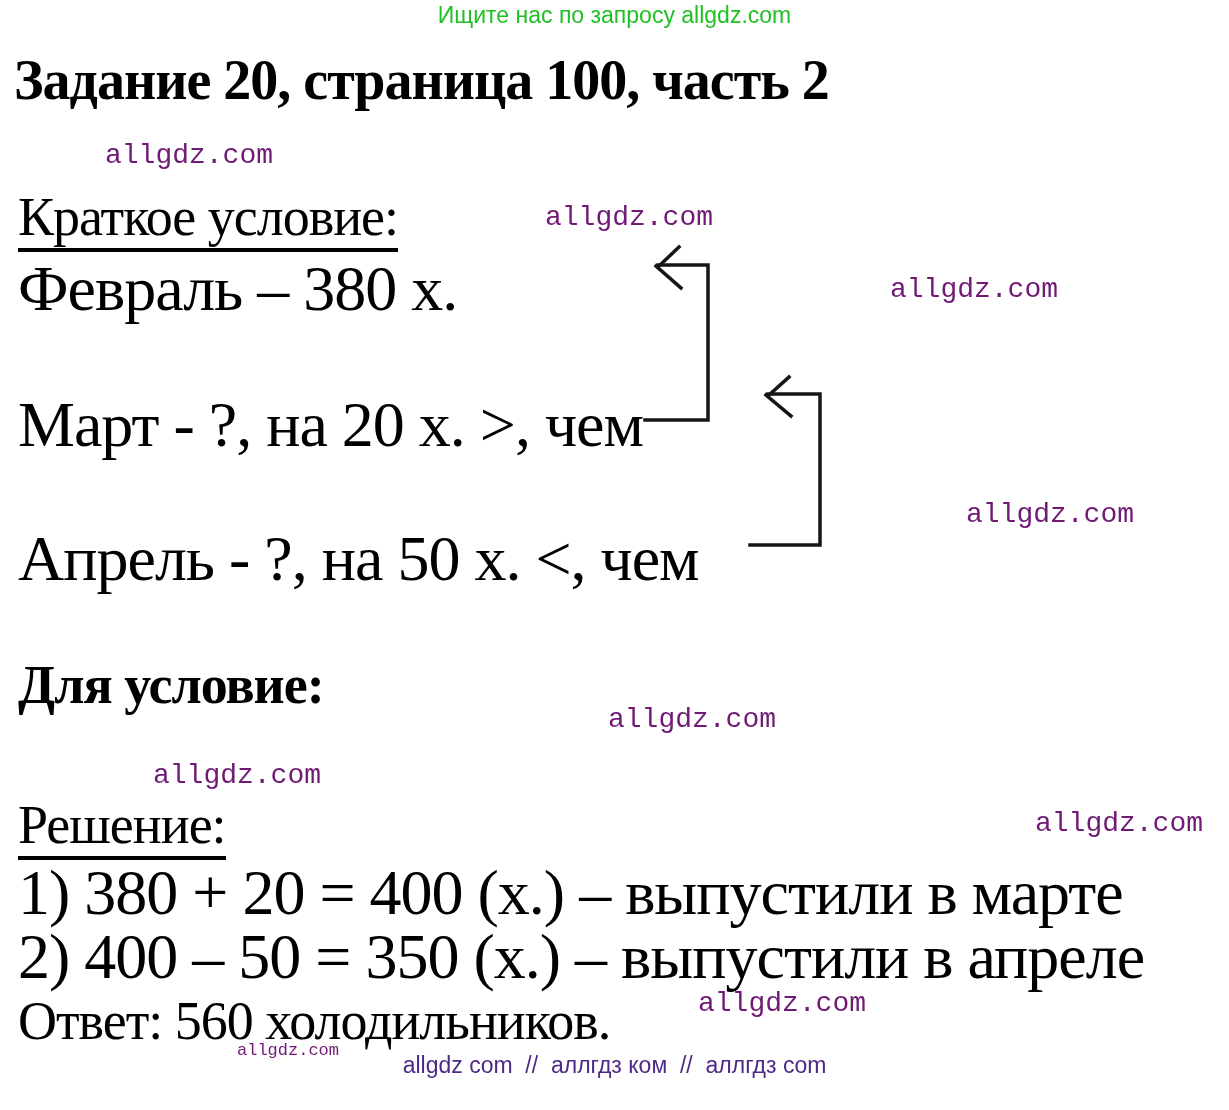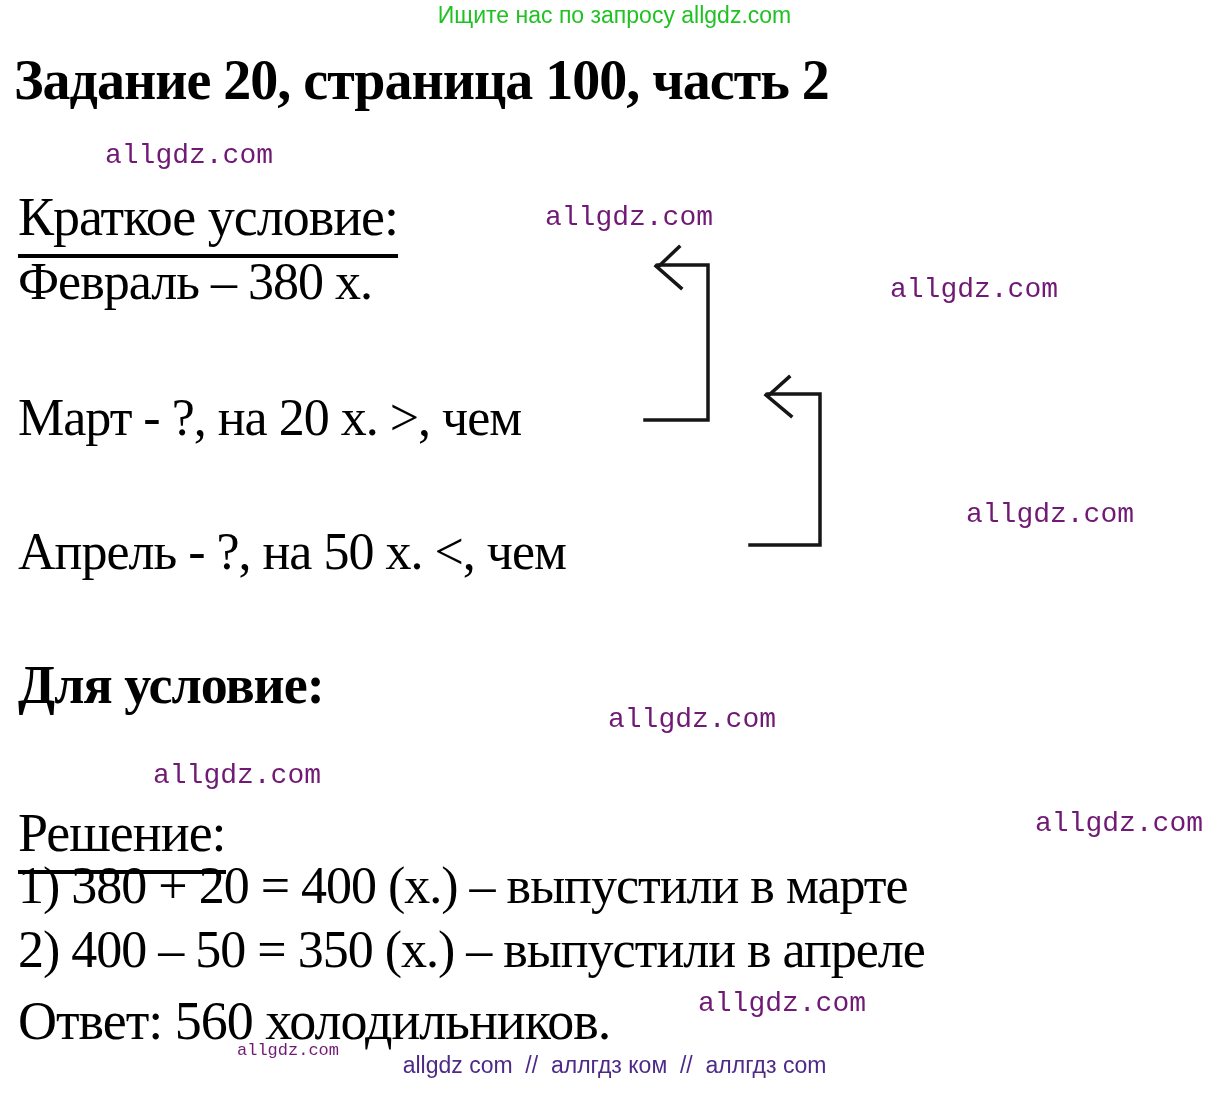--- a/index.html
+++ b/index.html
@@ -27,25 +27,25 @@
     font-weight: bold;
     letter-spacing: -1px;
   }
   .heading {
     font-size: 54px;
     letter-spacing: -1px;
   }
   .heading.underlined span {
     display: inline-block;
     border-bottom: 4px solid #000;
-    padding-bottom: 6px;
+    padding-bottom: 0;
   }
   .heading.bold { font-weight: bold; }
   .bodyline {
-    font-size: 52px;
+    font-size: 64px;
     letter-spacing: -1px;
   }
   .answerline {
     font-size: 54px;
     letter-spacing: -1px;
   }
   .wm {
     font-family: Liberation Mono, monospace;
     font-size: 28px;
     color: #701a75;
@@ -104,21 +104,21 @@
       </g>
     </g>
   </svg>
 
   <div class="abs heading bold" style="left:18px; top:654px;">Для условие:</div>
 
   <div class="abs wm" style="left:608px; top:704px;">allgdz.com</div>
 
   <div class="abs wm" style="left:153px; top:760px;">allgdz.com</div>
 
-  <div class="abs heading underlined" style="left:18px; top:794px;margin-top:8px;"><span>Решение:</span></div>
+  <div class="abs heading underlined" style="left:18px; top:794px;"><span>Решение:</span></div>
 
   <div class="abs wm" style="left:1035px; top:808px;">allgdz.com</div>
 
   <div class="abs bodyline" style="left:18px; top:856px;">1) 380 + 20 = 400 (х.) – выпустили в марте</div>
 
   <div class="abs bodyline" style="left:18px; top:920px;">2) 400 – 50 = 350 (х.) – выпустили в апреле</div>
 
   <div class="abs wm" style="left:698px; top:988px;">allgdz.com</div>
 
   <div class="abs answerline" style="left:18px; top:990px;">Ответ: 560 холодильников.</div>

